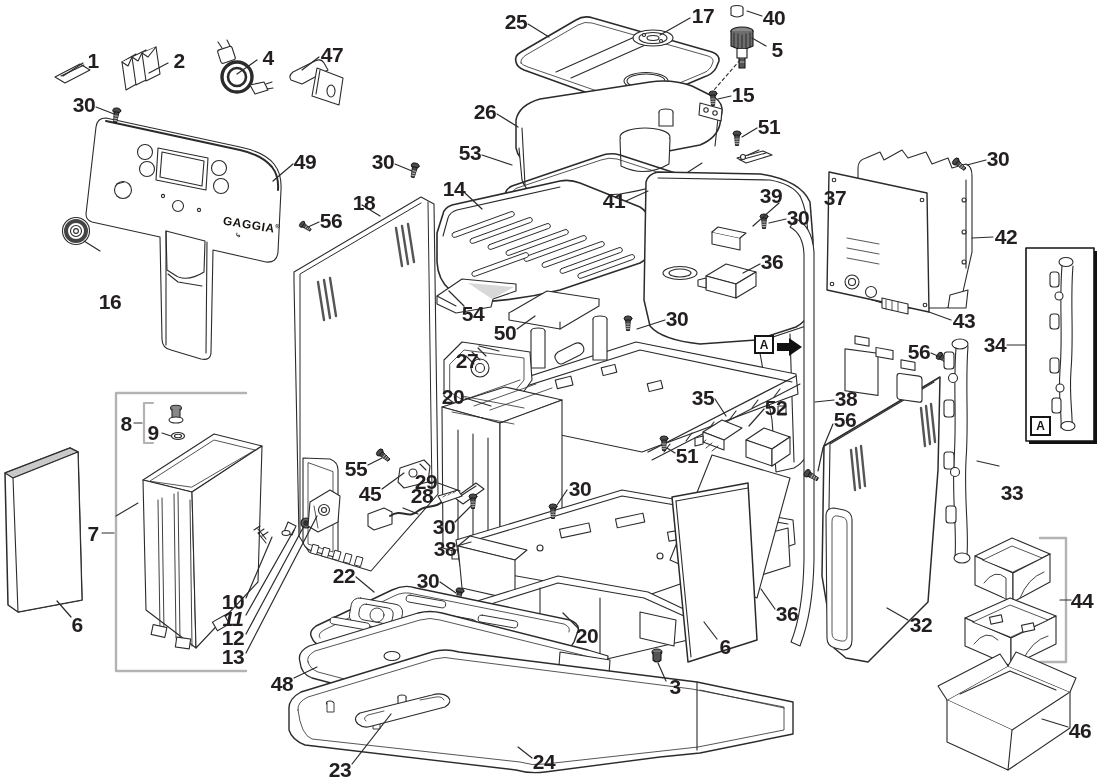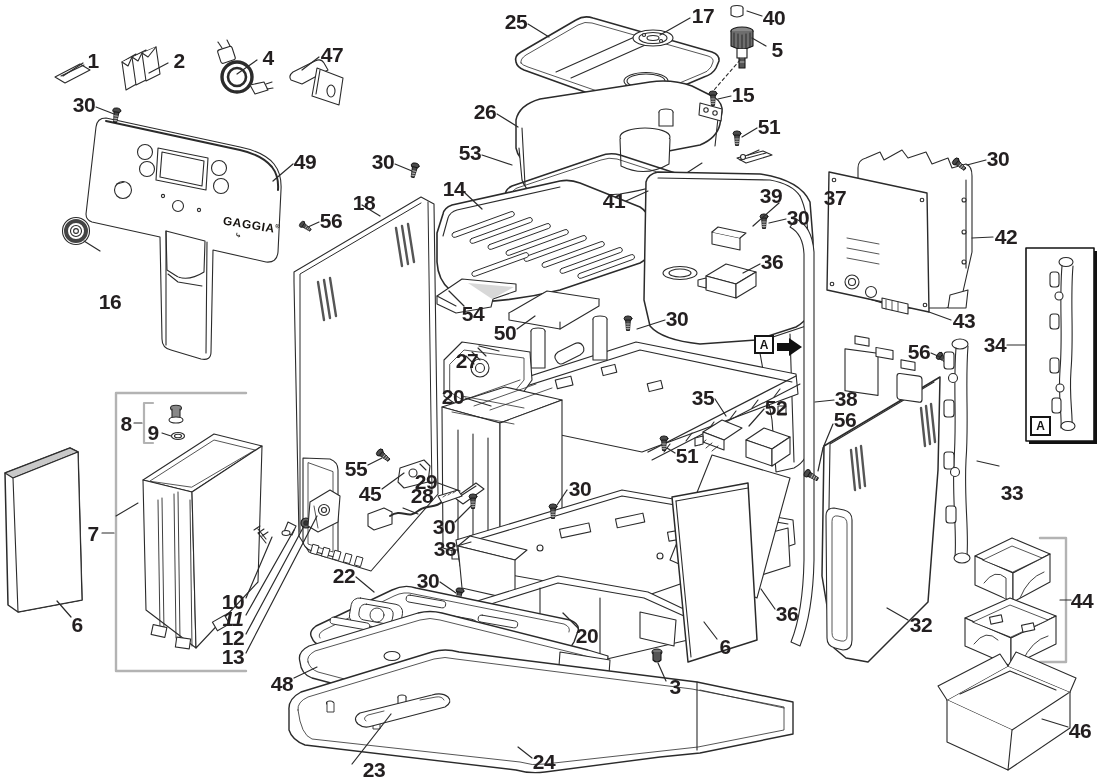--- a/index.html
+++ b/index.html
@@ -697,21 +697,21 @@
       <span class="callout" style="left: 344px; top: 575px;">22</span>
       <span class="callout" style="left: 428px; top: 580px;">30</span>
       <span class="callout" style="left: 587px; top: 635px;">20</span>
       <span class="callout" style="left: 725px; top: 646px;">6</span>
       <span class="callout" style="left: 675px; top: 686px;">3</span>
       <span class="callout" style="left: 787px; top: 613px;">36</span>
       <span class="callout" style="left: 921px; top: 624px;">32</span>
       <span class="callout" style="left: 1082px; top: 600px;">44</span>
       <span class="callout" style="left: 1080px; top: 730px;">46</span>
       <span class="callout" style="left: 544px; top: 761px;">24</span>
-      <span class="callout" style="left: 340px; top: 769px; margin-left: 34px;">23</span>
+      <span class="callout" style="left: 340px; top: 769px;">23</span>
       <span class="callout" style="left: 282px; top: 683px;">48</span>
       <span class="callout" style="left: 93px; top: 533px;">7</span>
       <span class="callout" style="left: 126px; top: 423px;">8</span>
       <span class="callout" style="left: 153px; top: 432px;">9</span>
       <span class="callout" style="left: 77px; top: 624px;">6</span>
       <span class="callout" style="left: 233px; top: 601px;">10</span>
       <span class="callout" style="left: 233px; top: 618px; font-style: italic;">11</span>
       <span class="callout" style="left: 233px; top: 637px;">12</span>
       <span class="callout" style="left: 233px; top: 656px;">13</span>
     </div>

